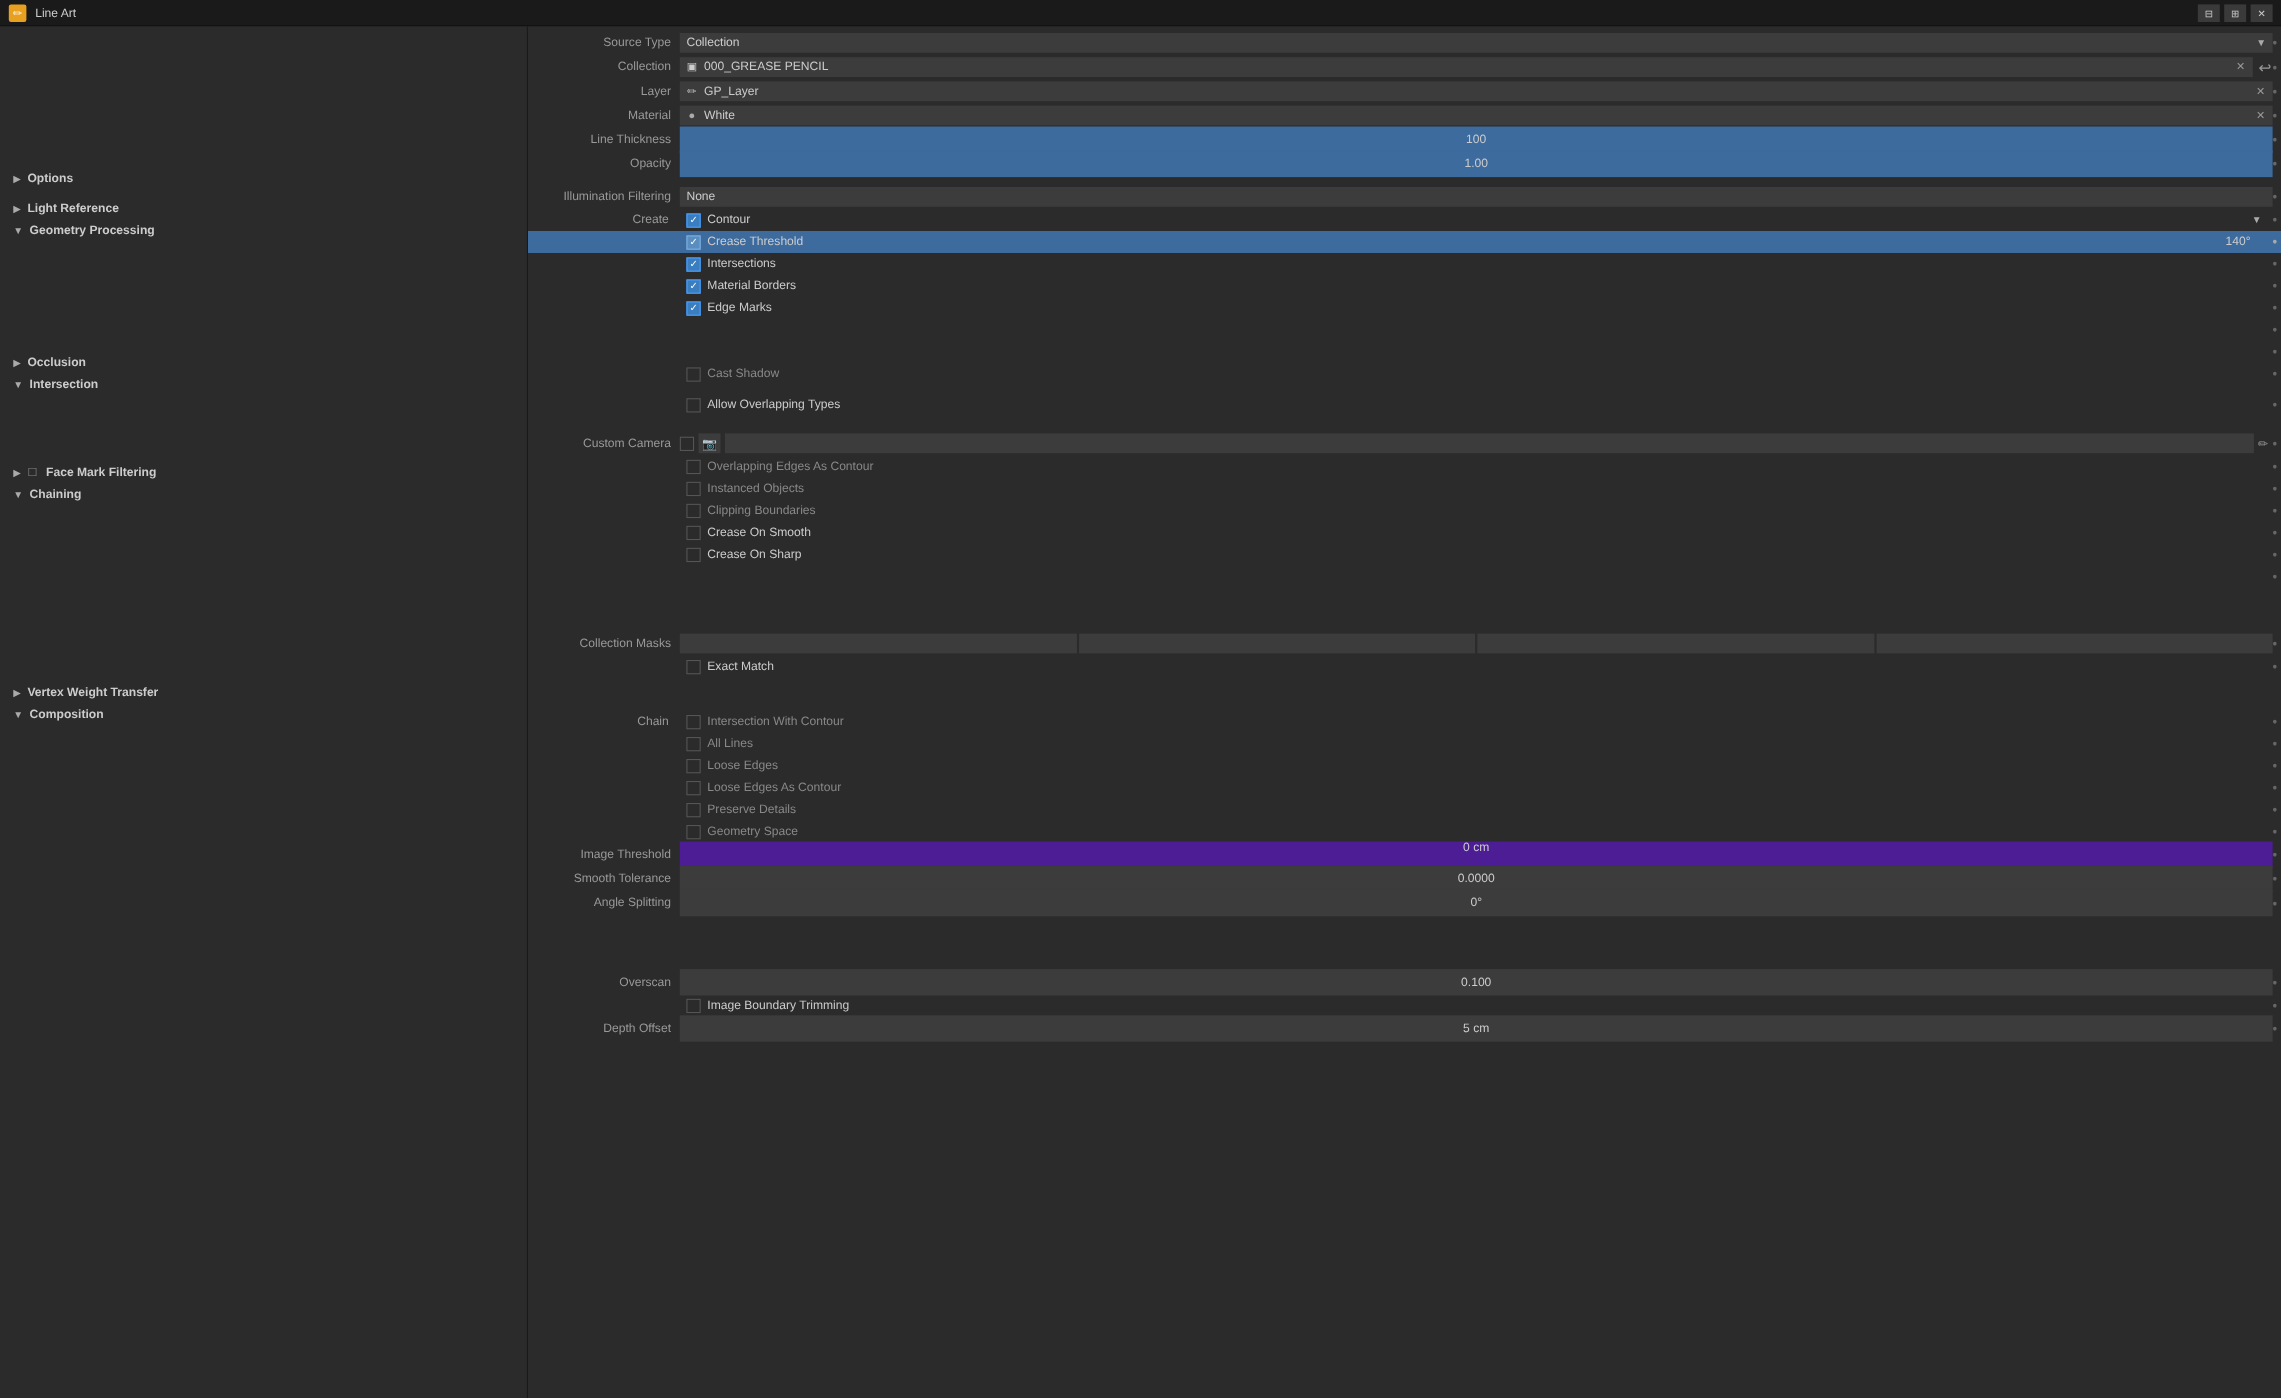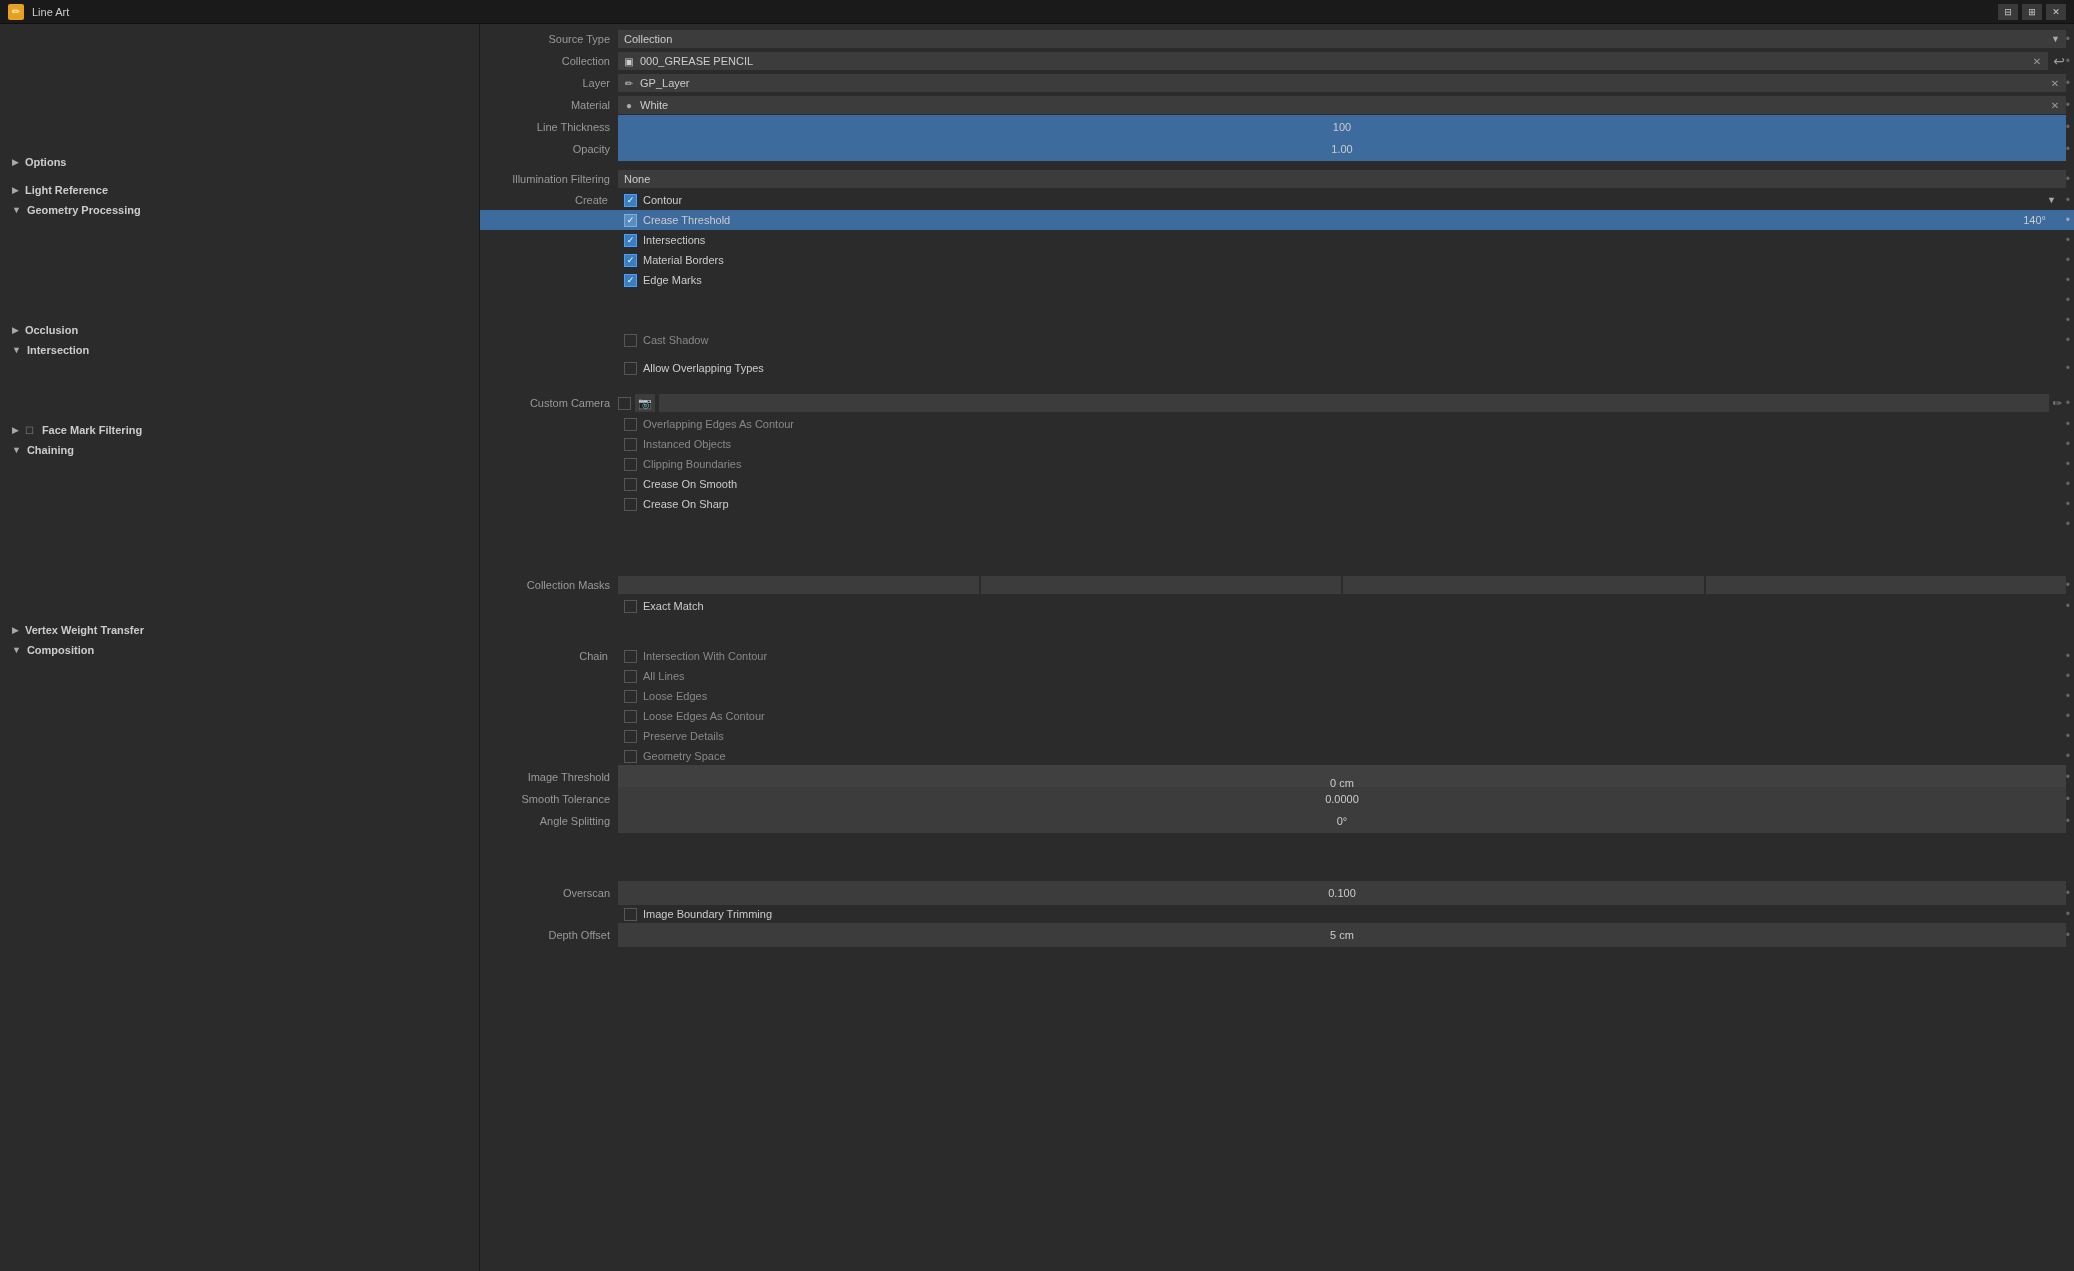--- a/index.html
+++ b/index.html
@@ -620,21 +620,21 @@
       <div class="checkbox-row">
         <div class="cb-container">
           <div class="cb-box unchecked"></div>
           <span class="cb-label" style="color:#888;">Geometry Space</span>
         </div>
         <span class="row-dot">•</span>
       </div>
 
       <div class="prop-row">
         <span class="prop-label">Image Threshold</span>
-        <div class="prop-value-bar" style="flex:1; background:#404040; height:18px; display:flex; align-items:flex-start; justify-content:center; color:#ccc;">
+        <div class="prop-value-bar" style="flex:1; background:#4c1d95; height:18px; display:flex; align-items:flex-end; justify-content:center; color:#ccc;">
           <span>0 cm</span>
         </div>
         <span class="row-dot">•</span>
       </div>
 
       <div class="prop-row">
         <span class="prop-label">Smooth Tolerance</span>
         <div class="prop-value-bar" style="flex:1; background:#3c3c3c; height:14px; display:flex; align-items:center; justify-content:center; color:#ccc;">
           <span>0.0000</span>
         </div>

